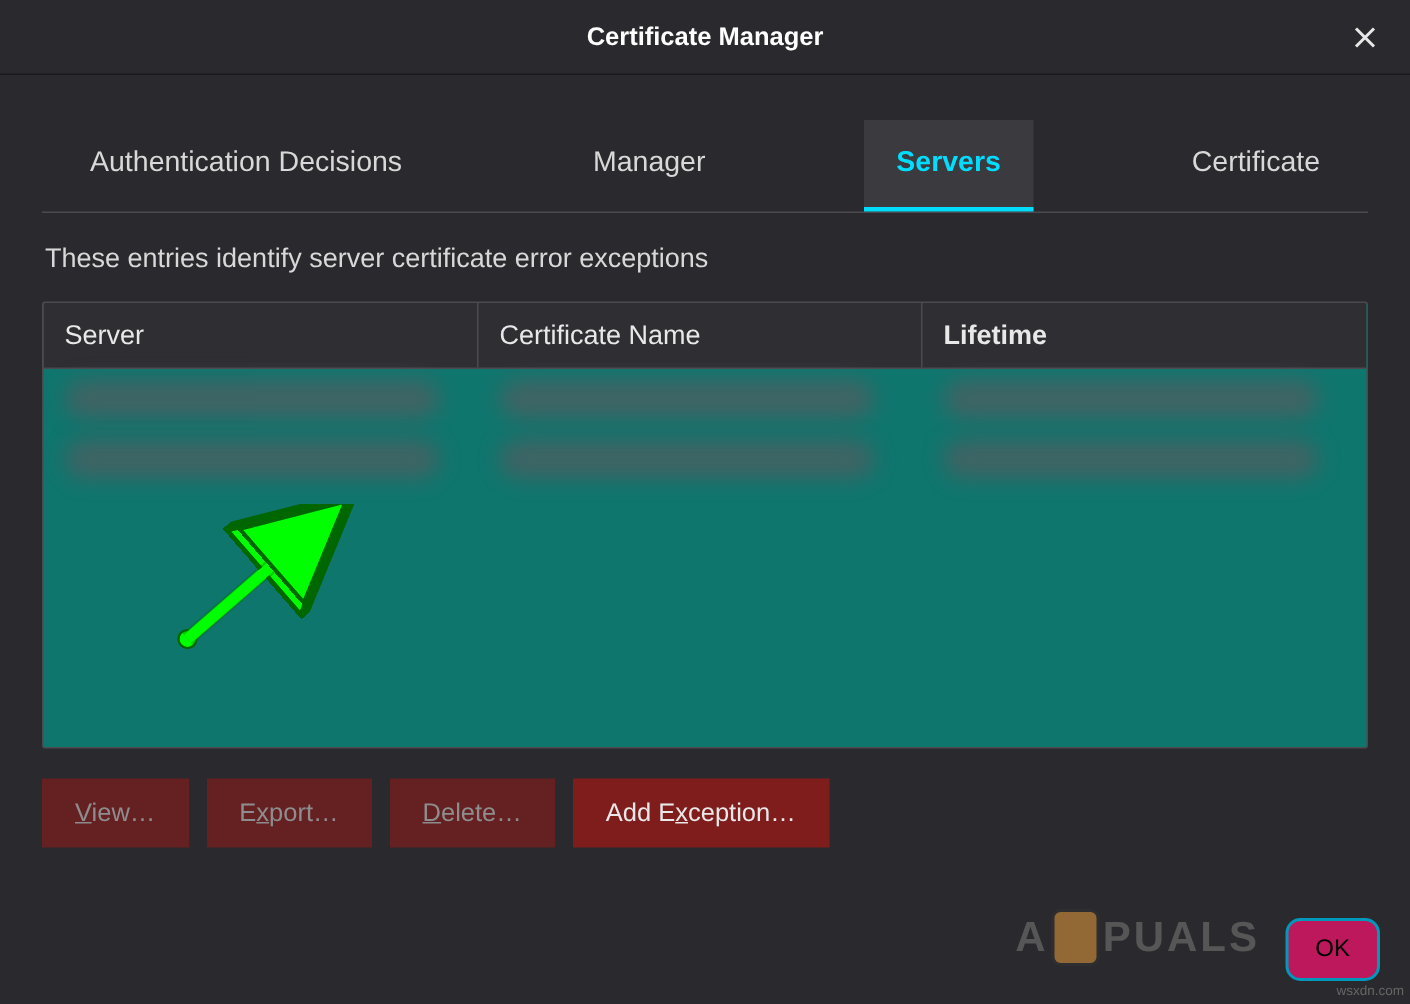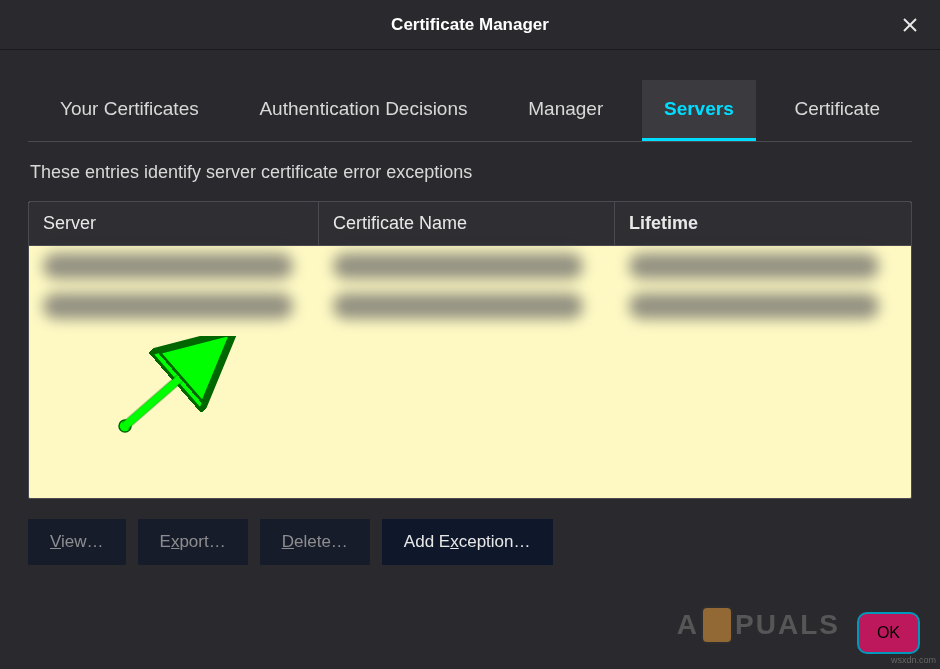--- a/index.html
+++ b/index.html
@@ -71,21 +71,21 @@
       font-weight: bold;
     }
     .description {
       font-size: 18px;
       color: #d8d8d8;
       padding: 20px 0 18px 2px;
     }
     .table-container {
       border: 1px solid #4a4a50;
       height: 298px;
-      background: #fef9c3;
+      background: #0f766e;
       border-radius: 2px;
       overflow: hidden;
     }
     .table-header {
       display: flex;
       height: 44px;
       align-items: center;
       border-bottom: 1px solid #4a4a50;
       background: #2e2e33;
     }
@@ -133,21 +133,21 @@
       pointer-events: none;
     }
     .buttons {
       display: flex;
       gap: 12px;
       padding-top: 20px;
     }
     .btn {
       padding: 13px 22px;
       font-size: 17px;
-      background: #0f172a;
+      background: #7f1d1d;
       color: #b8b8b8;
       border: none;
       cursor: pointer;
     }
     .btn.disabled {
       opacity: 0.7;
     }
     .btn.primary {
       color: #e8e8e8;
     }
@@ -205,21 +205,20 @@
   <div class="close-btn">
     <svg viewBox="0 0 16 16">
         <line x1="2" y1="2" x2="14" y2="14"></line>
         <line x1="14" y1="2" x2="2" y2="14"></line>
       </svg>
   </div>
 </div>
 
 <div class="content">
   <div class="tabs">
-    <div class="tab">Your Certificates</div>
     <div class="tab">Authentication Decisions</div>
     <div class="tab">Manager</div>
     <div class="tab active">Servers</div>
     <div class="tab">Certificate</div>
   </div>
 
   <div class="description">These entries identify server certificate error exceptions</div>
 
   <div class="table-container">
     <div class="table-header">

